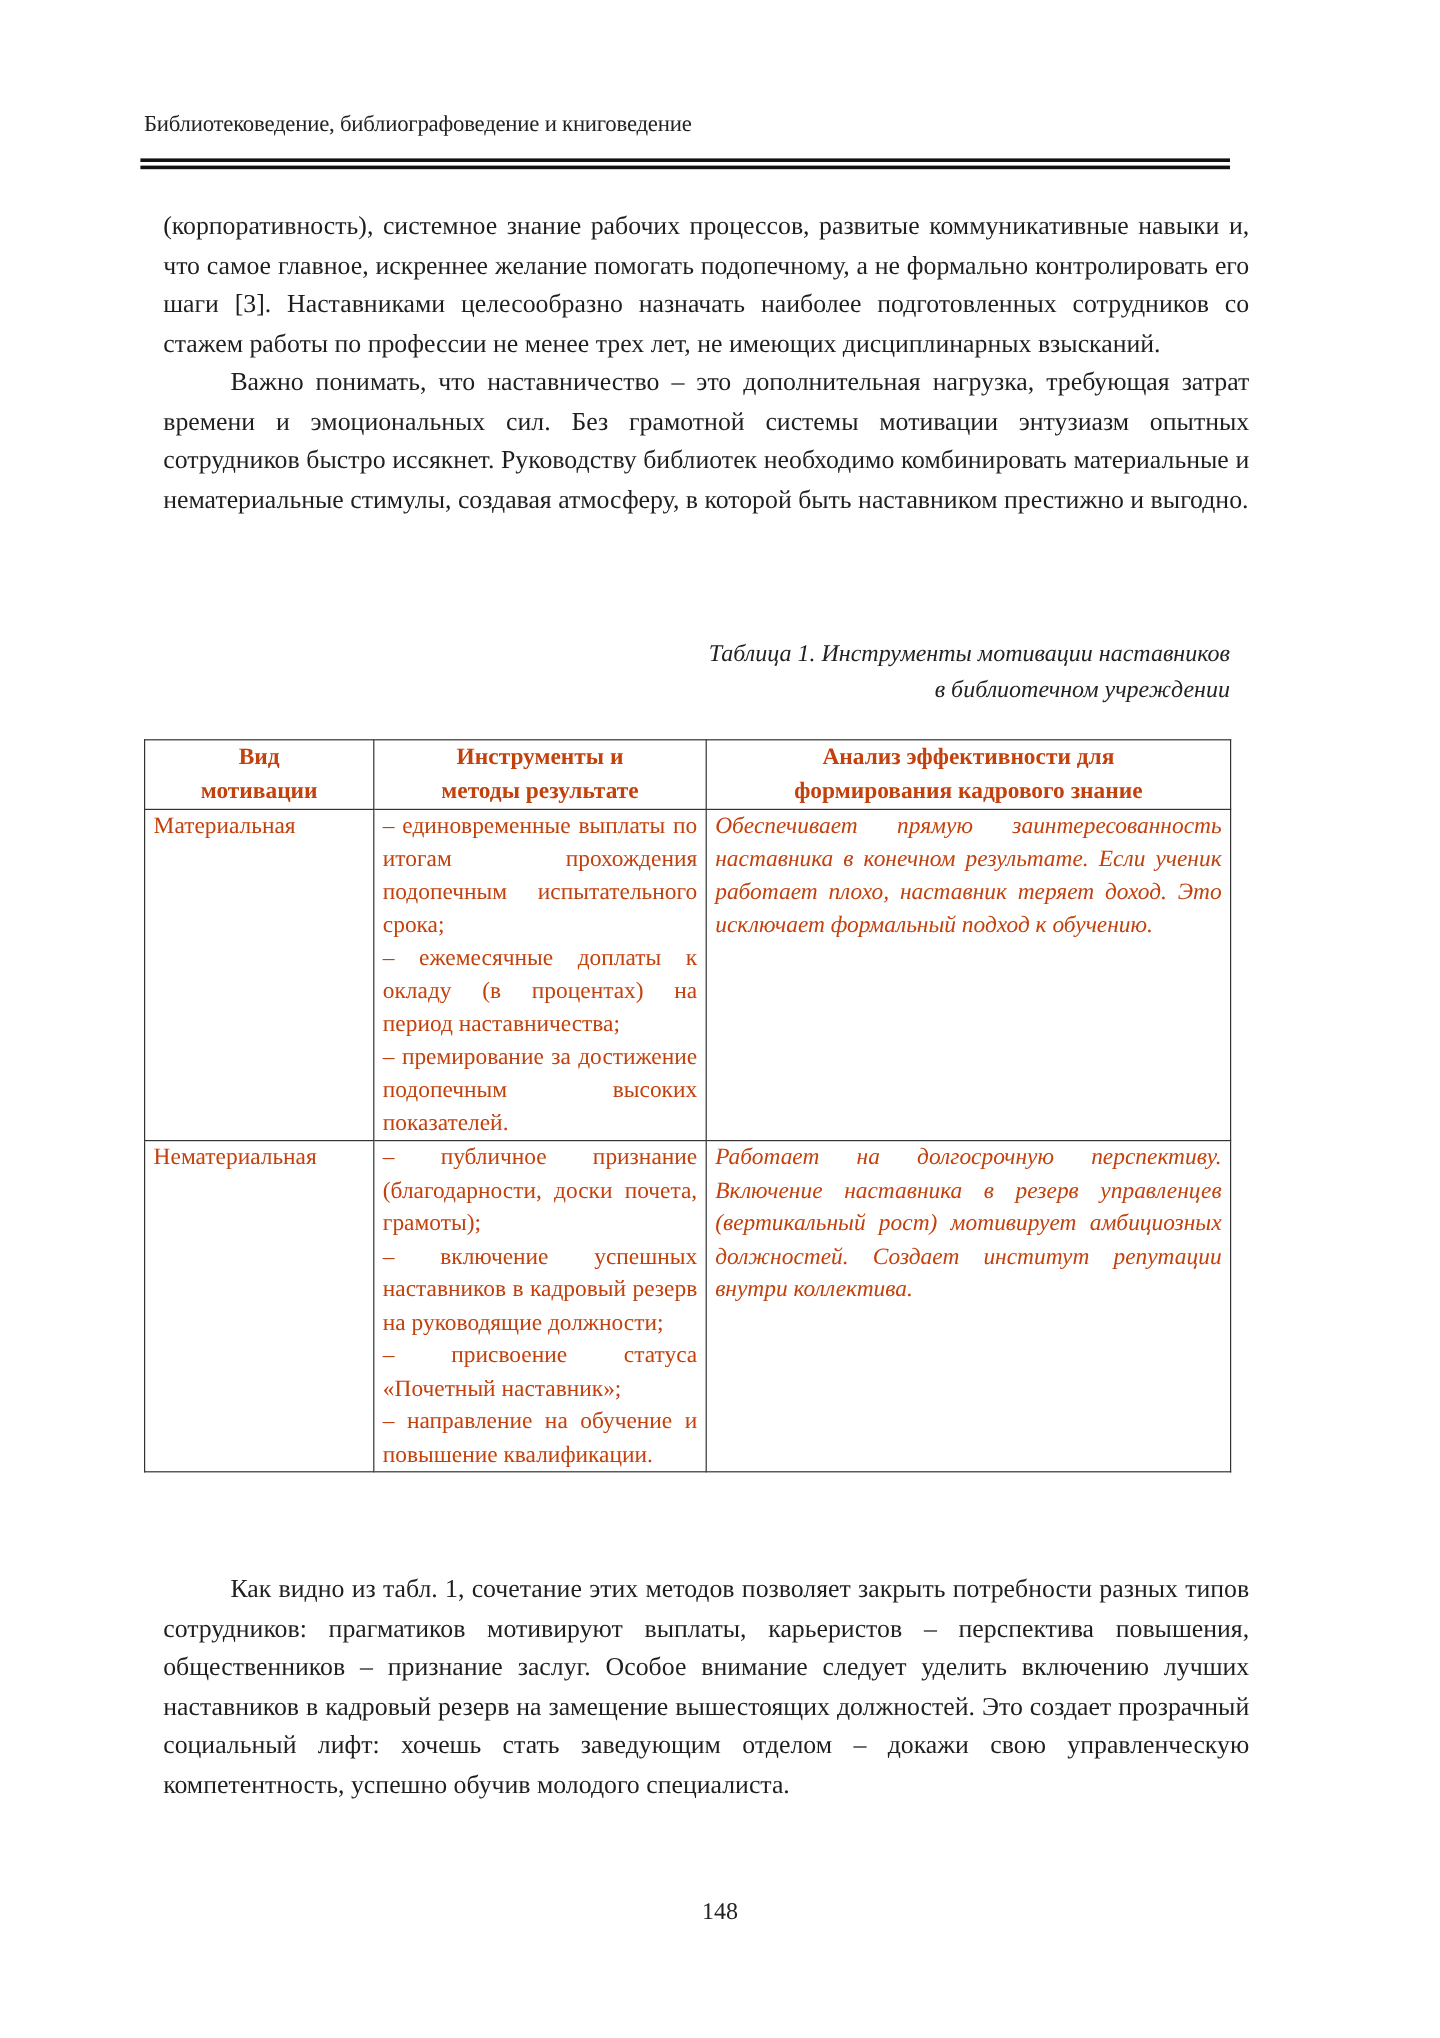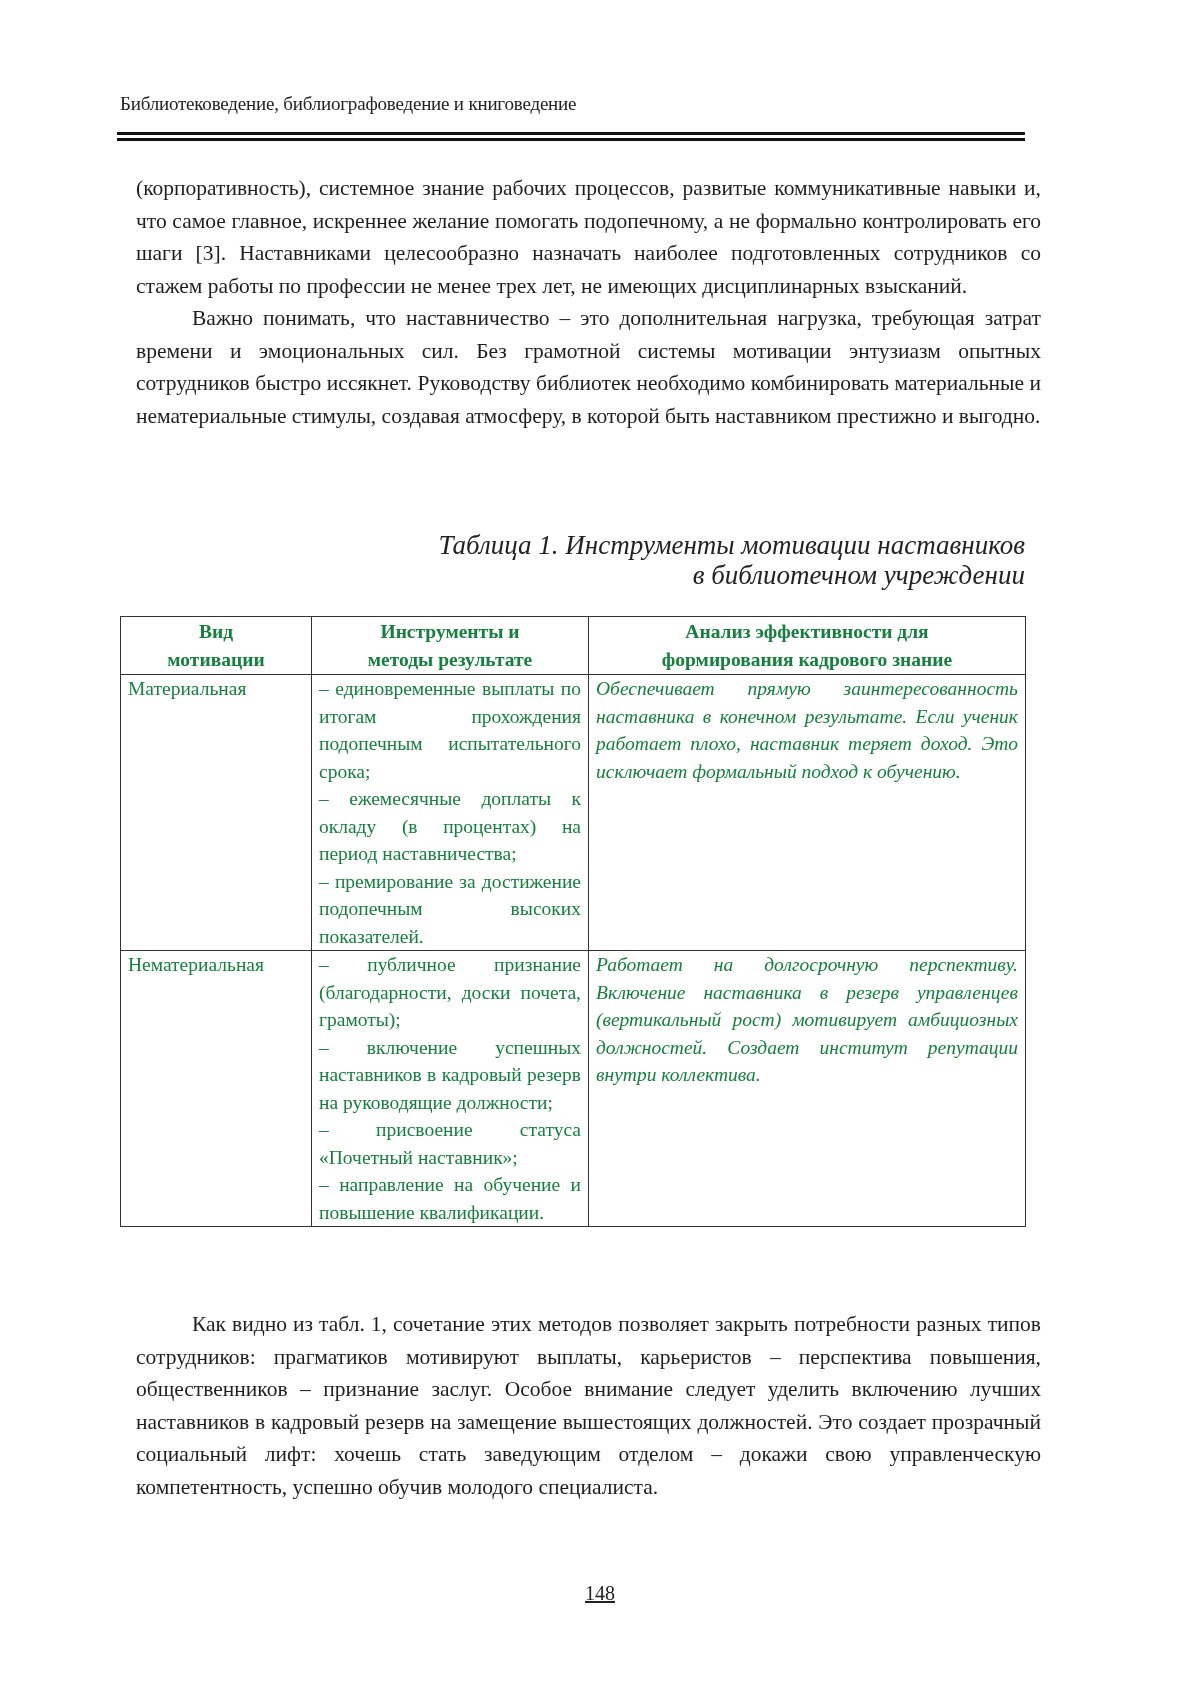--- a/index.html
+++ b/index.html
@@ -52,33 +52,33 @@
       text-indent: 56px;
     }
     #block1 { top: 172px; }
     #block2 { top: 1308px; }
     .caption {
       position: absolute;
       right: 175px;
       top: 530px;
       text-align: right;
       font-style: italic;
-      font-size: 27px;
+      font-size: 20px;
       line-height: 30px;
       color: #222;
     }
     table.motivation {
       position: absolute;
       left: 120px;
       top: 616px;
       width: 906px;
       border-collapse: collapse;
       font-size: 19.5px;
       line-height: 27.5px;
-      color: #15803d;
+      color: #c2410c;
     }
     table.motivation th, table.motivation td {
       border: 1.5px solid #333;
       vertical-align: top;
       padding: 0 7px;
     }
     table.motivation th {
       font-weight: bold;
       text-align: center;
       padding-top: 1px;
@@ -89,21 +89,20 @@
     table.motivation td.col3 { text-align: justify; font-style: italic; }
     table.motivation td .item { display: block; }
     .page-number {
       position: absolute;
       left: 0;
       width: 1200px;
       top: 1582px;
       text-align: center;
       font-size: 20px;
       color: #222;
-      text-decoration: underline;
     }
   </style>
 </head>
 <body>
 
 <div class="running-head">Библиотековедение, библиографоведение и книговедение</div>
 <div class="head-rule">
   <div class="r1"></div>
   <div class="r2"></div>
 </div>

